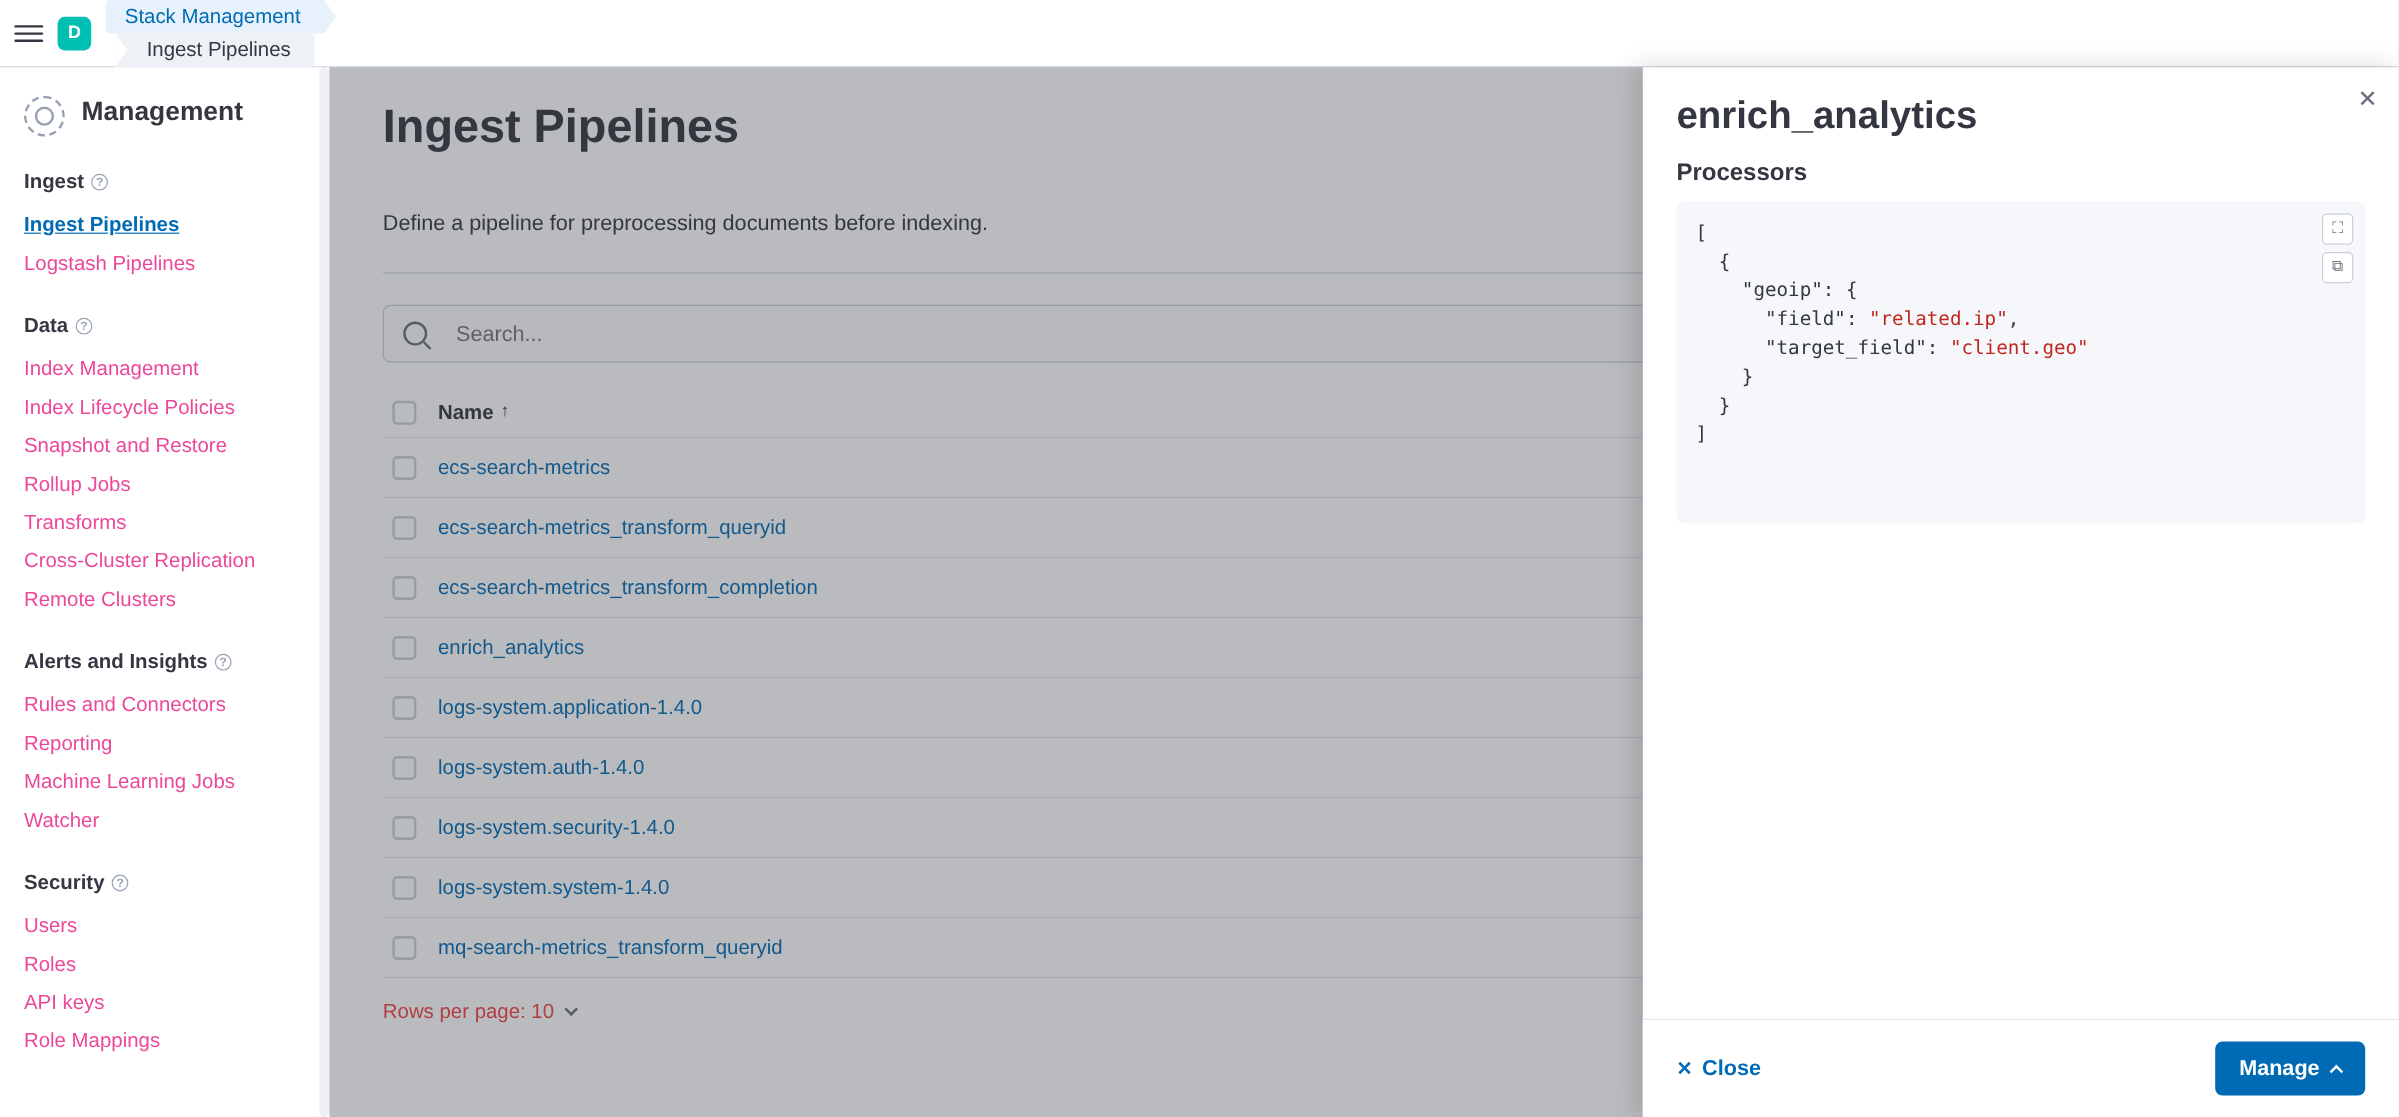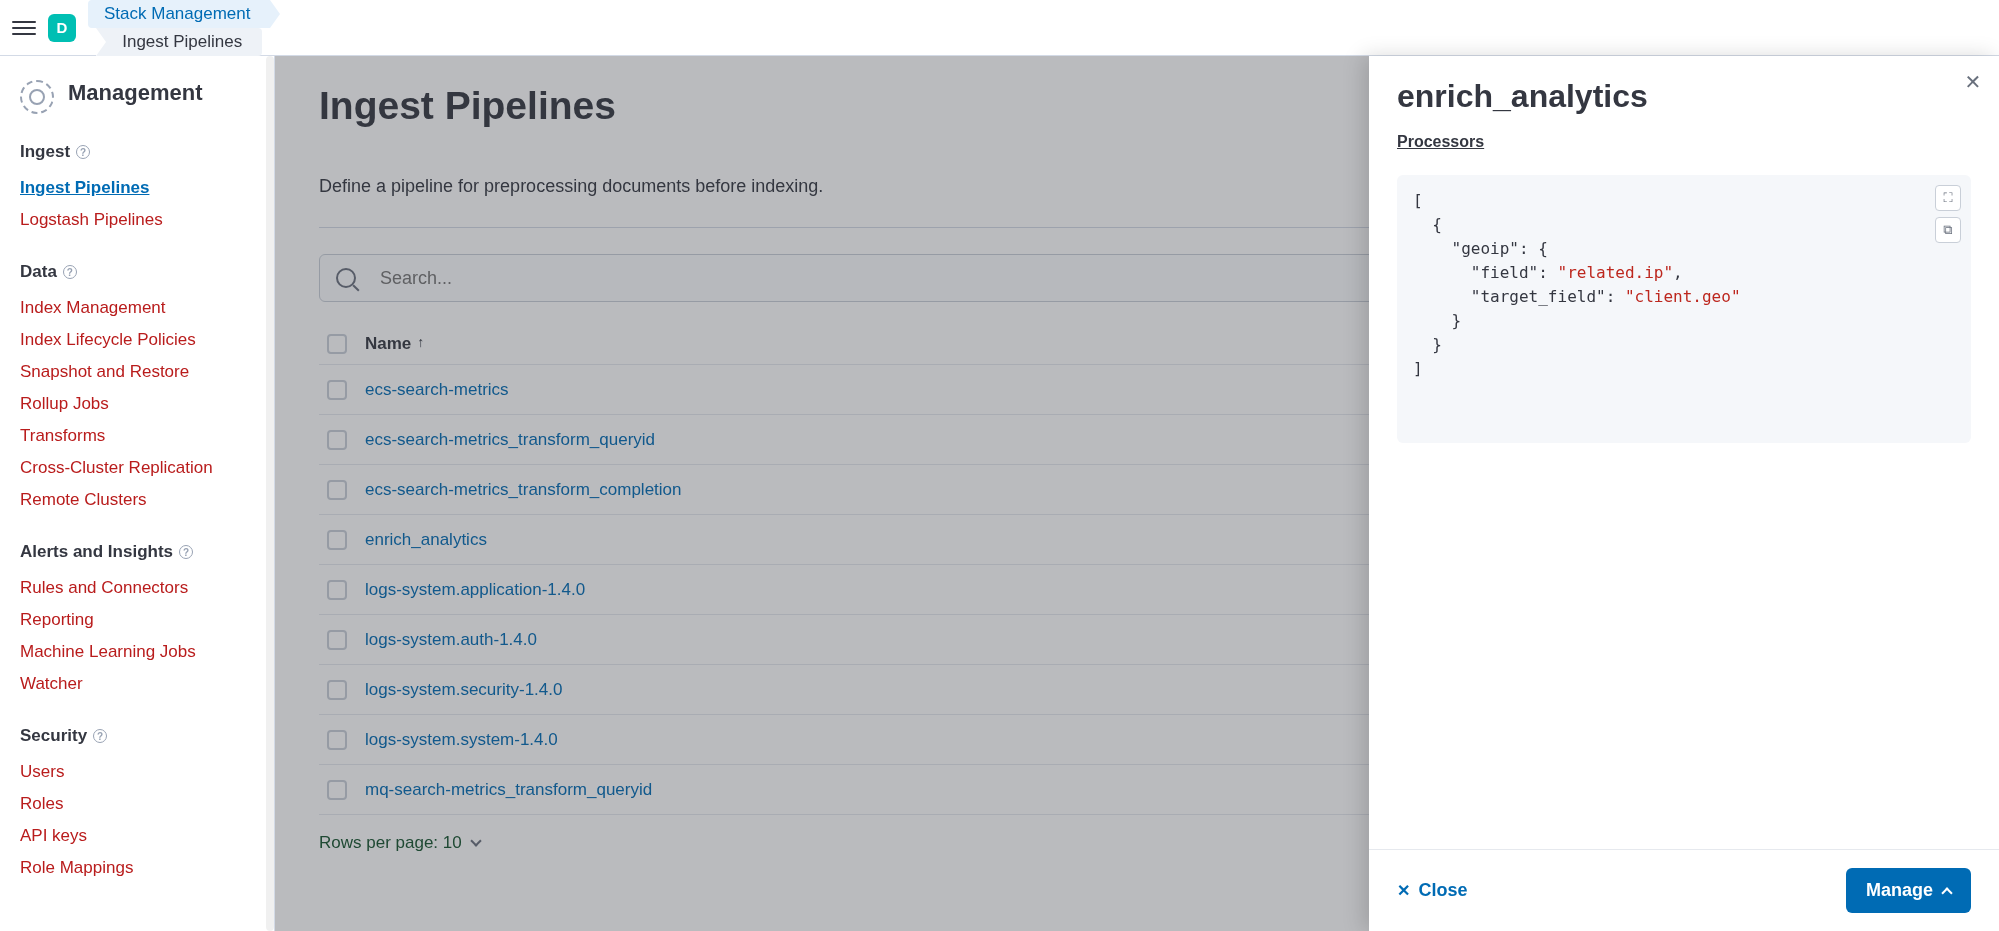--- a/index.html
+++ b/index.html
@@ -18,48 +18,48 @@
   .app { display: flex; height: calc(931px - 56px); }
   .sidebar { width: 275px; border-right: 1px solid #d3dae6; padding: 24px 20px; overflow-y: auto; position: relative; }
   .sidebar::after { content:''; position:absolute; top:0; right:0; bottom:0; width:8px; background: rgba(0,0,0,0.06); border-radius: 4px; }
   .side-title { display: flex; gap: 14px; margin-bottom: 28px; }
   .gear { width: 34px; height: 34px; border: 2px dashed #98a2b3; border-radius: 50%; display:flex; align-items:center; justify-content:center; }
   .gear-inner { width: 16px; height:16px; border:2px solid #98a2b3; border-radius:50%; }
   .side-title h2 { font-size: 22px; font-weight: 700; }
   .side-group { margin-bottom: 26px; }
   .side-group-h { font-size: 17px; font-weight: 700; display: flex; align-items: center; gap: 6px; margin-bottom: 10px; }
   .info-icon { width: 14px; height: 14px; border: 1.5px solid #98a2b3; border-radius: 50%; font-size: 10px; display:flex; align-items:center; justify-content:center; color:#98a2b3; }
-  .side-link { display: block; font-size: 17px; color: #b91c1c; padding: 6px 0; cursor: pointer; }
+  .side-link { display: block; font-size: 17px; color: #ec4899; padding: 6px 0; cursor: pointer; }
   .side-link.active { color: #006bb4; font-weight: 700; text-decoration: underline; }
 
   .main { flex: 1; padding: 28px 44px; position: relative; }
   .main h1 { font-size: 39px; font-weight: 700; margin-bottom: 14px; }
   .main .sub { font-size: 18px; color: #343741; margin-bottom: 30px; margin-top: 48px; }
   .divider { border-top:1px solid #d3dae6; margin-bottom: 26px; }
   .searchbox { height: 48px; border:1px solid #c9cfd8; background:#fbfcfd; border-radius: 6px; display:flex; align-items:center; padding:0 16px; gap:24px; color:#69707d; font-size:18px; margin-bottom: 22px; }
   .search-icon { width:20px; height:20px; border:2px solid #69707d; border-radius:50%; position:relative; }
   .search-icon::after { content:''; position:absolute; width:8px; height:2px; background:#69707d; bottom:-3px; right:-6px; transform:rotate(45deg); }
   .searchbox input { border:none; background:transparent; font-size:18px; flex:1; outline:none; }
 
   .table-head { display:flex; padding: 10px 8px; font-weight:600; font-size:17px; }
   .chk { width:20px; height:20px; border:2px solid #c9cfd8; border-radius:4px; margin-right: 18px; cursor:pointer; }
   .sort { margin-left:6px; font-size:14px; }
   .row { display:flex; align-items:center; height:50px; border-top:1px solid #e6e9ee; padding:0 8px; }
   .row a { color:#006bb4; font-size:17px; cursor:pointer; text-decoration:none; }
-  .table-foot { border-top:1px solid #e6e9ee; padding-top:18px; font-size:17px; color:#14532d; display:flex; align-items:center; gap:6px; }
+  .table-foot { border-top:1px solid #e6e9ee; padding-top:18px; font-size:17px; color:#ef4444; display:flex; align-items:center; gap:6px; }
   .chev-down { display:inline-block; width:8px; height:8px; border-right:2px solid #69707d; border-bottom:2px solid #69707d; transform:rotate(45deg); margin-left:4px; position:relative; top:-2px; }
 
   .overlay { position:absolute; inset:0; background:rgba(52,55,65,0.34); }
 
   .flyout { position:absolute; top:56px; right:0; width:630px; height:calc(931px - 56px); background:#fff; box-shadow:-6px 0 20px rgba(0,0,0,0.15); display:flex; flex-direction:column; }
   .fly-head { padding: 22px 28px 10px; }
   .fly-head h2 { font-size:32px; font-weight:700; }
   .fly-close { position:absolute; top:14px; right:14px; width:24px; height:24px; cursor:pointer; display:flex; align-items:center; justify-content:center; color:#69707d; font-size:20px; }
   .fly-body { padding: 8px 28px; flex:1; overflow:auto; }
-  .fly-body h3 { font-size:16px; font-weight:700; margin-bottom:24px;text-decoration:underline; }
+  .fly-body h3 { font-size:20px; font-weight:700; margin-bottom:12px; }
   .codebox { background:#f5f7fa; border-radius:6px; padding:14px 16px; font-family: Menlo, Consolas, monospace; font-size:16px; line-height:1.5; position:relative; white-space:pre; }
   .codebox .k { color:#343741; }
   .codebox .s { color:#bd271e; }
   .code-actions { position:absolute; top:10px; right:10px; display:flex; flex-direction:column; gap:6px; }
   .code-btn { width:26px; height:26px; border:1px solid #c9cfd8; border-radius:4px; display:flex; align-items:center; justify-content:center; cursor:pointer; background:#fff; font-size:13px; color:#69707d; }
   .fly-foot { border-top:1px solid #e6e9ee; padding:18px 28px; display:flex; align-items:center; justify-content:space-between; background:#fff; }
   .btn-close { color:#006bb4; font-size:18px; font-weight:600; display:flex; align-items:center; gap:8px; cursor:pointer; }
   .x-small { font-size:16px; }
   .btn-manage { background:#006bb4; color:#fff; font-size:18px; font-weight:600; padding:12px 20px; border-radius:6px; display:flex; align-items:center; gap:10px; cursor:pointer; }
   .chev-up { display:inline-block; width:8px; height:8px; border-right:2px solid #fff; border-bottom:2px solid #fff; transform:rotate(-135deg); position:relative; top:2px; }

